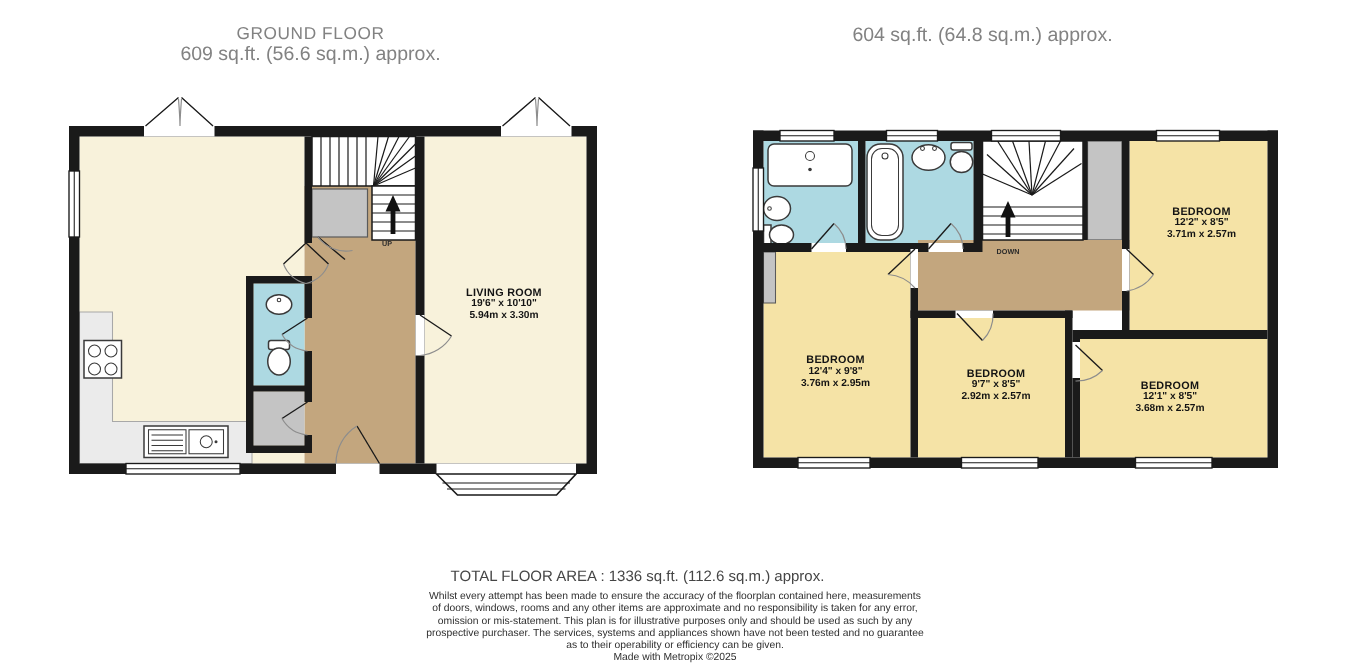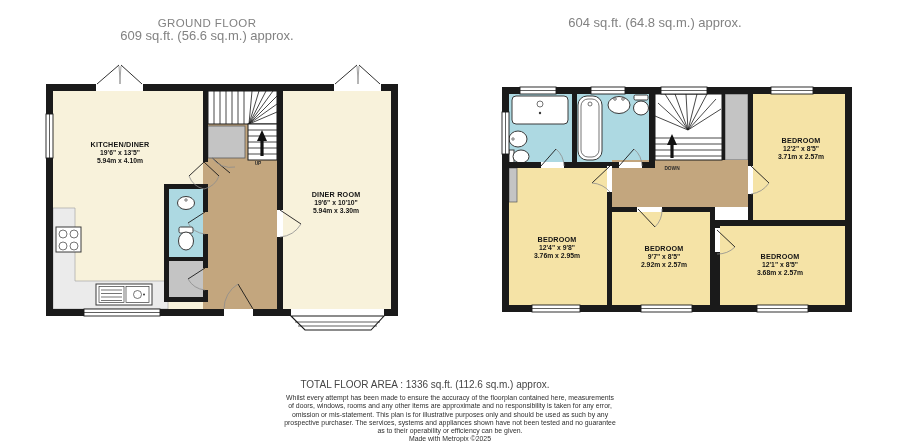--- a/index.html
+++ b/index.html
@@ -295,27 +295,22 @@
     <g>
       <rect x="757" y="305" width="51" height="7" class="win"></rect>
         <line x1="757" y1="308.5" x2="808" y2="308.5" class="winline"></line>
     </g>
     <g>
       <rect x="502" y="112" width="7" height="42" class="win"></rect>
         <line x1="505.5" y1="112" x2="505.5" y2="154" class="winline"></line>
     </g>
   </svg>
 
-  <div class="room-label" style="left:40px;top:141px;">
-    <div class="rl-name">KITCHEN/DINER</div>
-    <div class="rl-dim">19'6" x 13'5"</div>
-    <div class="rl-dim">5.94m x 4.10m</div>
-  </div>
   <div class="room-label" style="left:256px;top:191px;">
-    <div class="rl-name">DINER ROOM</div>
+    <div class="rl-name">LIVING ROOM</div>
     <div class="rl-dim">19'6" x 10'10"</div>
     <div class="rl-dim">5.94m x 3.30m</div>
   </div>
   <div class="room-label" style="left:721px;top:137px;">
     <div class="rl-name">BEDROOM</div>
     <div class="rl-dim">12'2" x 8'5"</div>
     <div class="rl-dim">3.71m x 2.57m</div>
   </div>
   <div class="room-label" style="left:477px;top:236px;">
     <div class="rl-name">BEDROOM</div>

